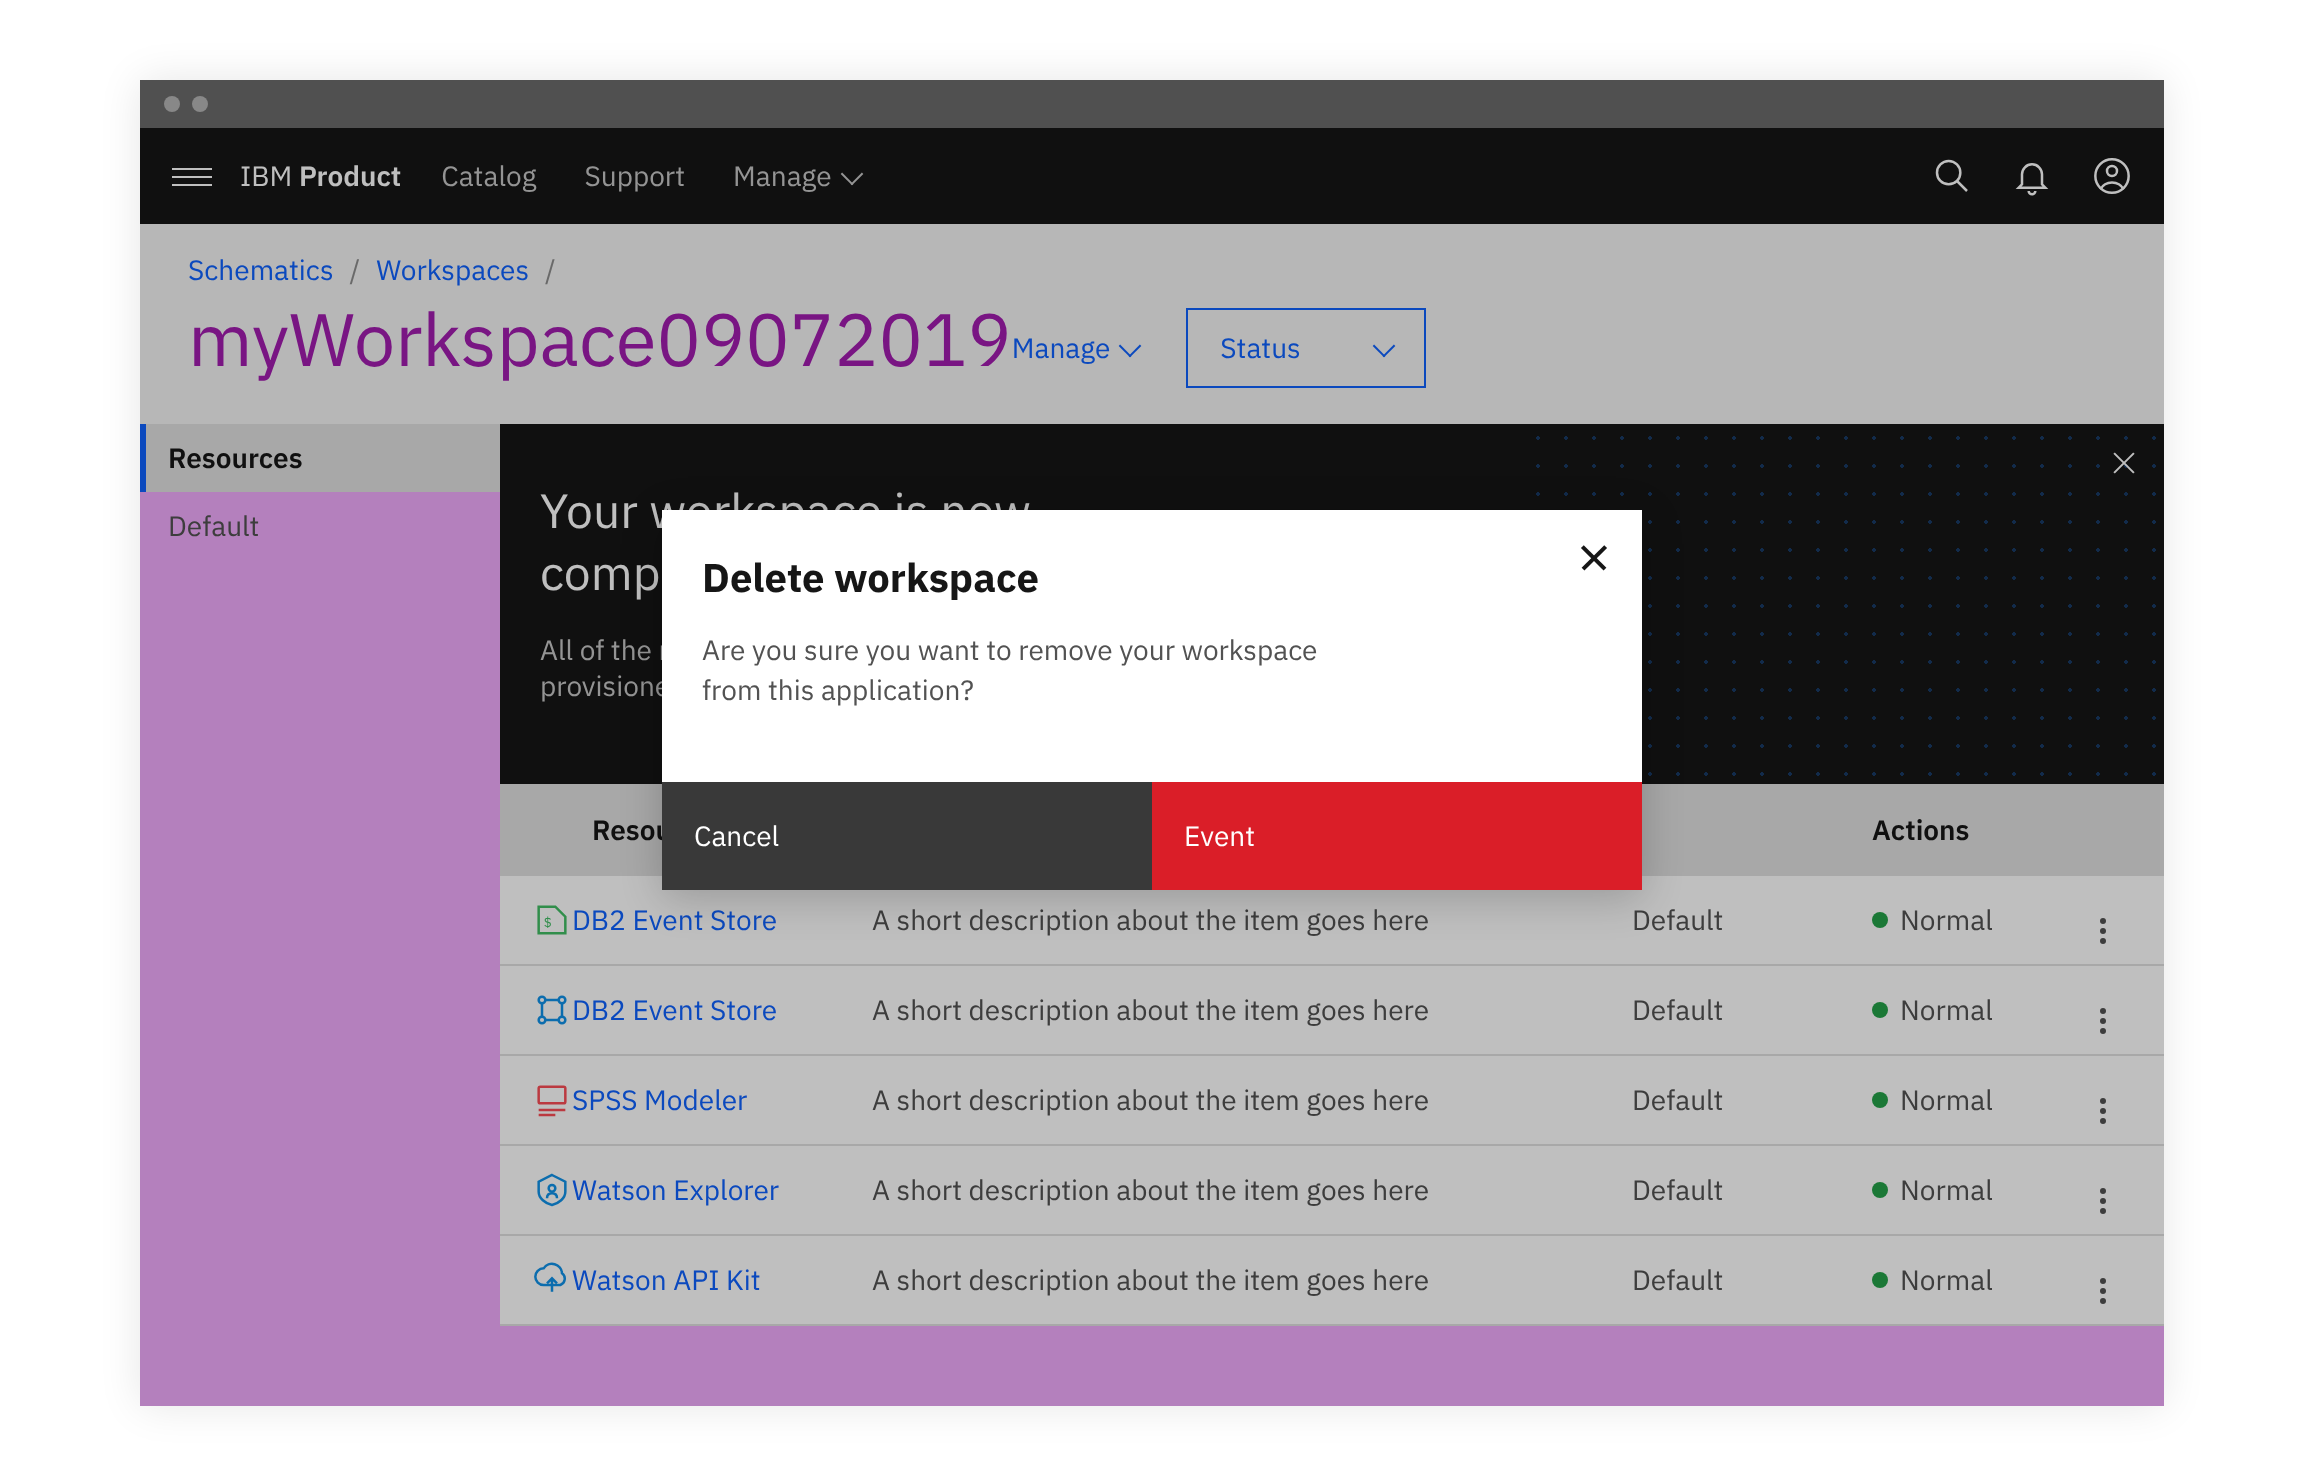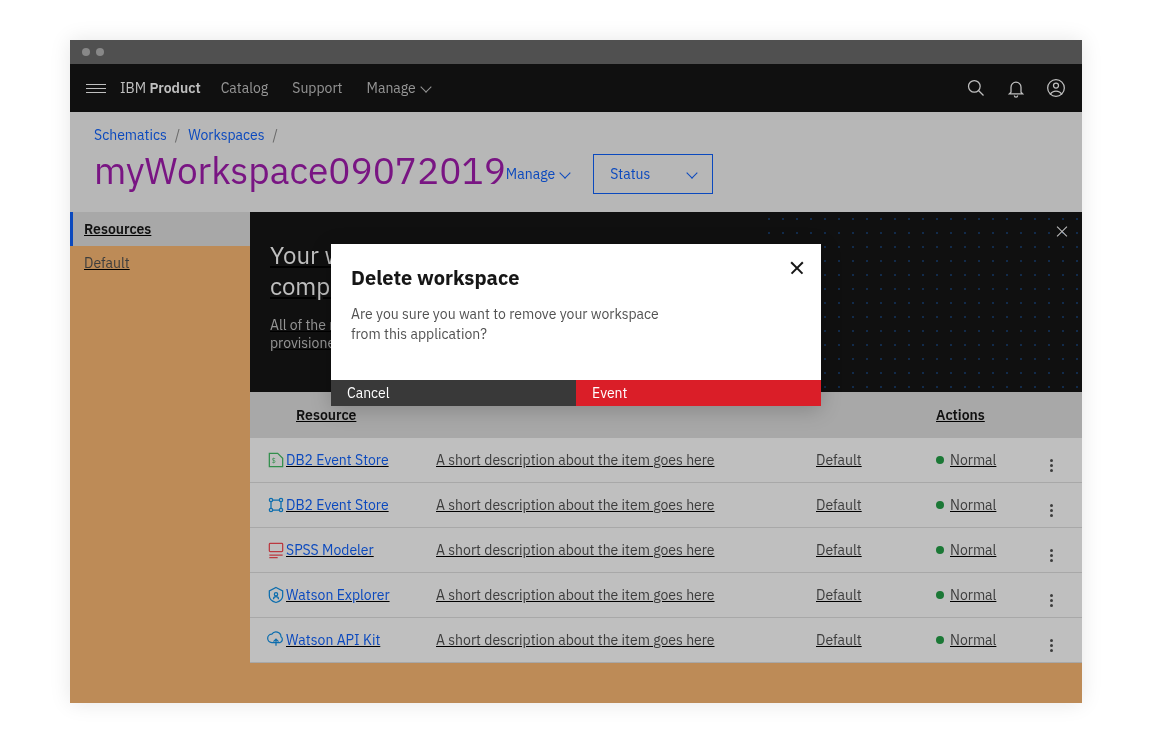--- a/index.html
+++ b/index.html
@@ -20,21 +20,21 @@
 .hicon svg { width: 20px; height: 20px; stroke: #fff; fill: none; }
 
 .subheader { padding: 14px 24px 18px; display: flex; align-items: flex-end; justify-content: flex-start; background: #f4f4f4; }
 .breadcrumbs { font-size: 14px; color: #0f62fe; display: flex; gap: 8px; }
 .breadcrumbs span.sep { color: #8d8d8d; }
 .page-title { font-size: 37px; font-weight: 400; color: #a21caf; margin-top: 2px; }
 .sub-right { display: flex; align-items: center; gap: 24px; }
 .details-link { color: #0f62fe; font-size: 14px; cursor: pointer; display: flex; align-items: center; gap: 6px; }
 .actions-btn { border: 1px solid #0f62fe; color: #0f62fe; padding: 10px 16px; width: 120px; font-size: 14px; background: transparent; cursor: pointer; display: flex; justify-content: space-between; align-items: center; }
 
-.body { display: flex; background: #fdba74; text-decoration: underline; }
+.body { display: flex; background: #f0abfc; }
 .sidebar { width: 180px; padding-top: 0; }
 .side-item { padding: 8px 14px; font-size: 14px; color: #525252; cursor: pointer; }
 .side-item.active { background: #e0e0e0; border-left: 3px solid #0f62fe; color: #161616; font-weight: 600; padding-left: 11px; }
 
 .main { flex: 1; padding: 0 0 40px 0; }
 .banner { background: #161616; color: #fff; padding: 28px 20px 40px; position: relative; overflow: hidden; }
 .banner h2 { font-size: 24px; font-weight: 400; line-height: 1.3; max-width: 260px; }
 .banner p { font-size: 14px; color: #c6c6c6; margin-top: 14px; max-width: 260px; }
 .banner-close { position: absolute; top: 12px; right: 12px; width: 16px; height: 16px; cursor: pointer; }
 .banner-close::before, .banner-close::after { content:''; position: absolute; width: 14px; height: 1px; background: #fff; top: 7px; left: 1px; }
@@ -49,30 +49,30 @@
 .c-name { width: 150px; color: #0f62fe; cursor: pointer; }
 .c-desc { flex: 1; }
 .c-plan { width: 120px; }
 .c-status { width: 100px; display: flex; align-items: center; gap: 6px; }
 .c-menu { width: 30px; text-align: center; cursor: pointer; color: #525252; }
 .status-dot { width: 8px; height: 8px; border-radius: 50%; background: #24a148; }
 .rsc-icon { width: 20px; height: 20px; }
 .rsc-icon svg { width: 20px; height: 20px; }
 
 .overlay { position: absolute; top: 24px; left: 0; right: 0; bottom: 0; background: rgba(0,0,0,0.25); }
-.modal { position: absolute; top: 204px; left: 50%; transform: translateX(-50%); width: 490px; background: #fff; box-shadow: 0 4px 20px rgba(0,0,0,0.2); }
+.modal { position: absolute; top: 215px; left: 50%; transform: translateX(-50%); width: 490px; background: #fff; box-shadow: 0 4px 20px rgba(0,0,0,0.2); }
 .modal-body { padding: 20px 20px 36px; position: relative; }
 .modal-title { font-size: 20px; color: #161616; margin-bottom: 14px; }
 .modal-text { font-size: 14px; color: #525252; max-width: 340px; line-height: 1.4; }
 .modal-close { position: absolute; top: 16px; right: 16px; width: 16px; height: 16px; cursor: pointer; }
 .modal-close::before, .modal-close::after { content:''; position: absolute; width: 16px; height: 1.5px; background: #161616; top: 7px; }
 .modal-close::before { transform: rotate(45deg); }
 .modal-close::after { transform: rotate(-45deg); }
 .modal-actions { display: flex; }
-.modal-btn { flex: 1; padding: 4px 16px; font-size: 14px; border: none; cursor: pointer; text-align: left; }
+.modal-btn { flex: 1; padding: 18px 16px; font-size: 14px; border: none; cursor: pointer; text-align: left; }
 .btn-cancel { background: #393939; color: #fff; }
 .btn-delete { background: #da1e28; color: #fff; }
 .kebab { display: inline-flex; flex-direction: column; gap: 2px; align-items: center; }
 .kebab span { width: 3px; height: 3px; background: #525252; border-radius: 50%; }
 </style>
 </head>
 <body>
 
 <div class="frame">
   <div class="titlebar">

